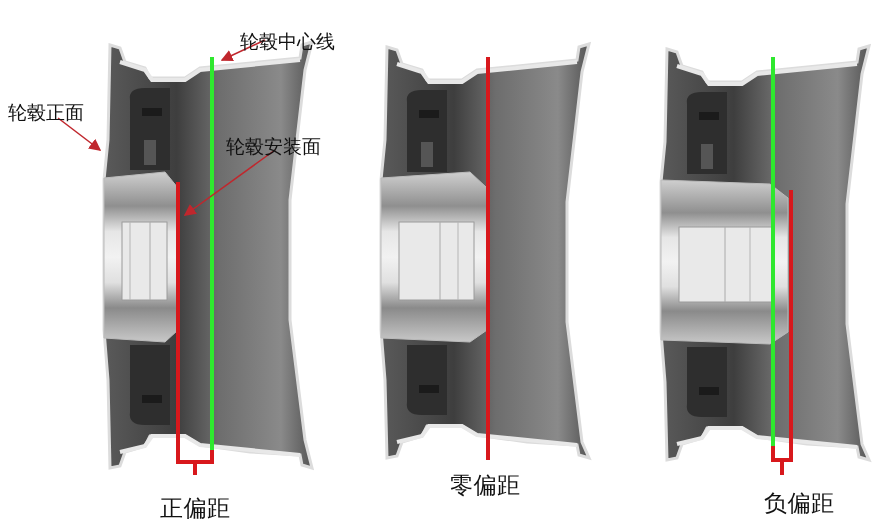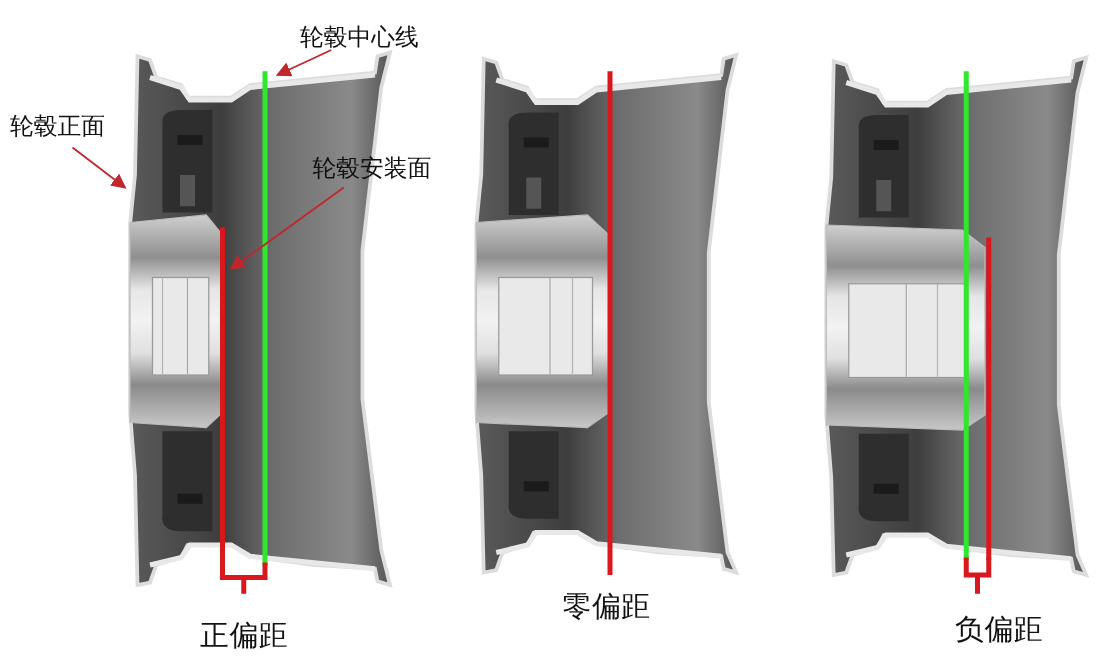--- a/index.html
+++ b/index.html
@@ -1,18 +1,18 @@
 <!DOCTYPE html>
 <html><head>
 <meta charset="utf-8">
 <style>
   html,body{margin:0;padding:0;background:#ffffff;}
   body{width:883px;height:530px;position:relative;overflow:hidden;font-family:"DejaVu Serif","Liberation Serif",serif;}
   .label{position:absolute;font-family:"DejaVu Sans","Liberation Sans",sans-serif;color:#111;font-size:23px;white-space:nowrap;letter-spacing:0.5px;}
-  .annot{position:absolute;font-family:"DejaVu Serif","Liberation Serif",serif;color:#111;font-size:19px;white-space:nowrap;}
+  .annot{position:absolute;font-family:"DejaVu Serif","Liberation Serif",serif;color:#111;font-size:19px;white-space:nowrap;margin-top:12px;}
   svg{position:absolute;left:0;top:0;}
 </style>
 </head>
 <body>
 
 <svg width="883" height="530" viewBox="0 0 883 530">
   <defs>
     <linearGradient id="bodyGrad" x1="0" x2="1" y1="0" y2="0">
       <stop offset="0" stop-color="#5a5a5a"></stop>
       <stop offset="0.35" stop-color="#3e3e3e"></stop>
@@ -98,17 +98,17 @@
     <path d="M117,64 L142,72 L149,82 L182,82 L197,72 L297,62" fill="none" stroke="#e8e8e8" stroke-width="4"></path>
     <path d="M117,442 L142,436 L149,426 L182,426 L197,435 L297,445" fill="none" stroke="#e8e8e8" stroke-width="4"></path>
   </g>
   <line x1="773" y1="57" x2="773" y2="448" stroke="#2ee82e" stroke-width="4"></line>
   <line x1="791" y1="190" x2="791" y2="448" stroke="#d8181c" stroke-width="4"></line>
   <path d="M773,446 L773,460 L791,460 L791,446 M782,460 L782,475" fill="none" stroke="#d8181c" stroke-width="4"></path>
 </svg>
 
 <div class="annot" style="left:240px;top:17px;">轮毂中心线</div>
 <div class="annot" style="left:8px;top:88px;text-align:right;">轮毂正面</div>
-<div class="annot" style="left:250px;top:122px;text-align:right;">轮毂安装面</div>
+<div class="annot" style="left:226px;top:122px;text-align:right;">轮毂安装面</div>
 
 <div class="label" style="left:160px;top:493px;">正偏距</div>
 <div class="label" style="left:450px;top:470px;">零偏距</div>
 <div class="label" style="left:764px;top:488px;">负偏距</div>
 
 </body></html>

